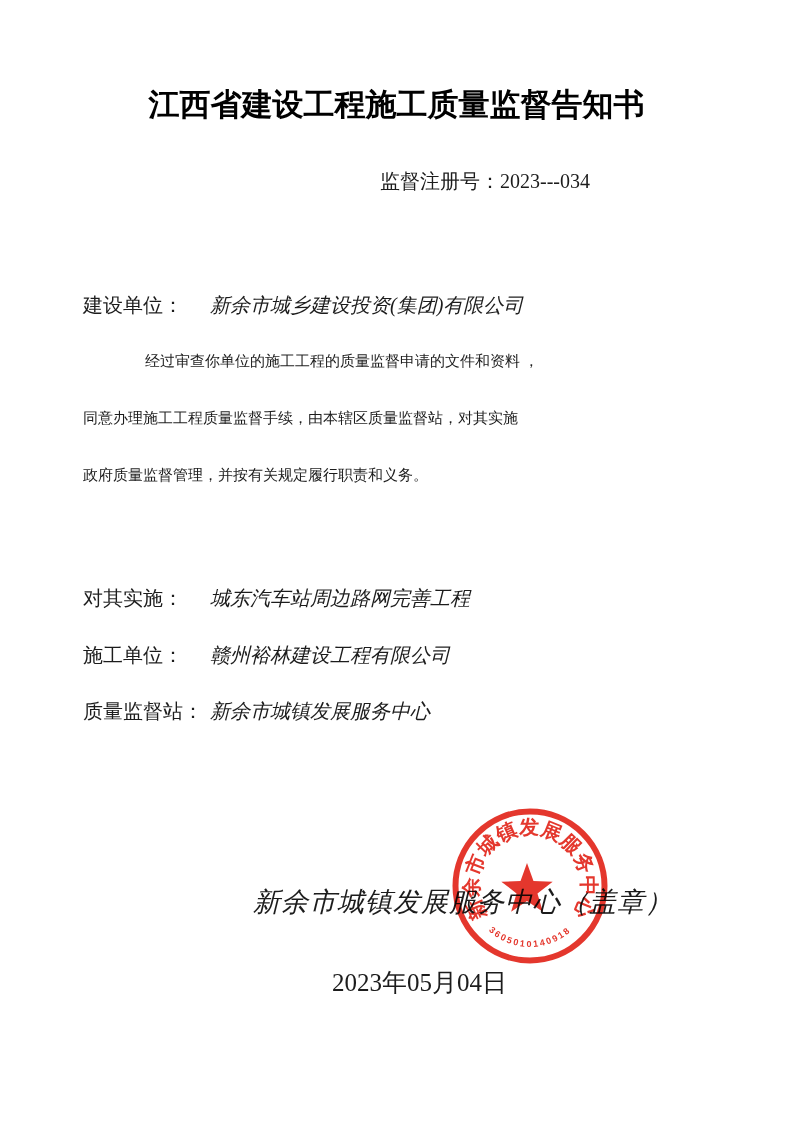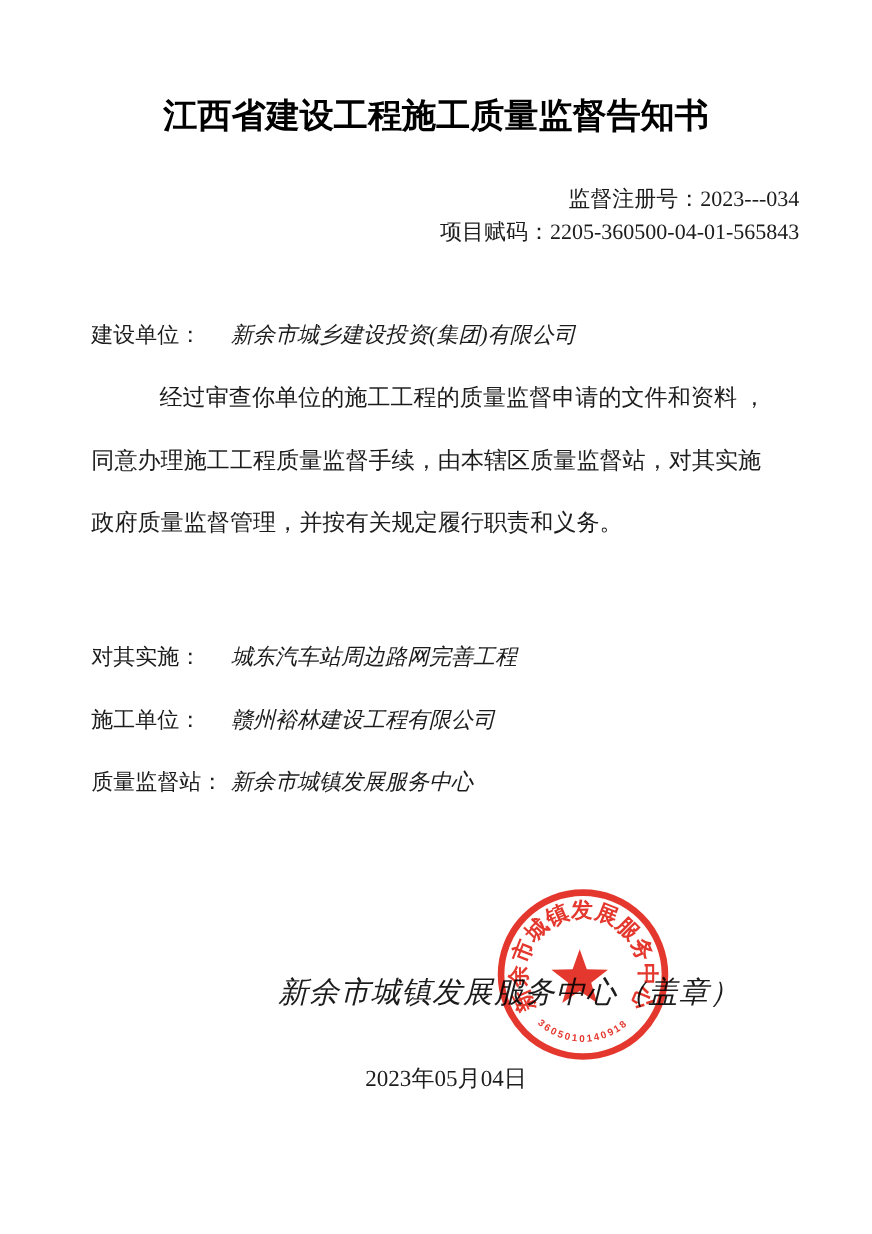--- a/index.html
+++ b/index.html
@@ -43,39 +43,39 @@
   .row-build   { top: 292px; }
   .row-field-0 { top: 585px; }
   .row-field-1 { top: 642px; }
   .row-field-2 { top: 698px; }
   .row-field-3 { top: 755px; }
   .para-line {
     position: absolute;
     left: 83px;
     width: 640px;
     margin: 0;
-    font-size: 21px;
+    font-size: 15px;
     line-height: 27px;
     white-space: nowrap;
   }
   .para-1 { top: 348px; text-indent: 62px; }
   .para-2 { top: 405px; }
   .para-3 { top: 462px; }
   .signature-line {
     position: absolute;
     left: 253px; top: 884px;
     font-size: 27px;
     letter-spacing: 1px;
     font-style: italic;
     white-space: nowrap;
   }
   .date-line {
     position: absolute;
     left: 332px; top: 966px;
-    font-size: 21px;
+    font-size: 25px;
     white-space: nowrap;
   }
   .stamp {
     position: absolute;
     left: 445px; top: 801px;
     width: 170px; height: 170px;
     mix-blend-mode: multiply;
     opacity: 0.92;
     pointer-events: none;
   }
@@ -83,23 +83,20 @@
 </head>
 <body>
 
 <div class="page">
 
   <h1 class="title">江西省建设工程施工质量监督告知书</h1>
 
   <div class="reg-block">
     <div class="reg-row">
       <span class="reg-label">监督注册号：</span><span>2023---034</span>
-    </div>
-    <div class="reg-row">
-      <span class="reg-label">项目赋码：</span><span>2205-360500-04-01-565843</span>
     </div>
   </div>
 
   <div class="field-row row-build">
     <span class="field-label">建设单位：</span><span class="kai">新余市城乡建设投资(集团)有限公司</span>
   </div>
 
   <p class="para-line para-1">经过审查你单位的施工工程的质量监督申请的文件和资料 ，</p>
   <p class="para-line para-2">同意办理施工工程质量监督手续，由本辖区质量监督站，对其实施</p>
   <p class="para-line para-3">政府质量监督管理，并按有关规定履行职责和义务。</p>

